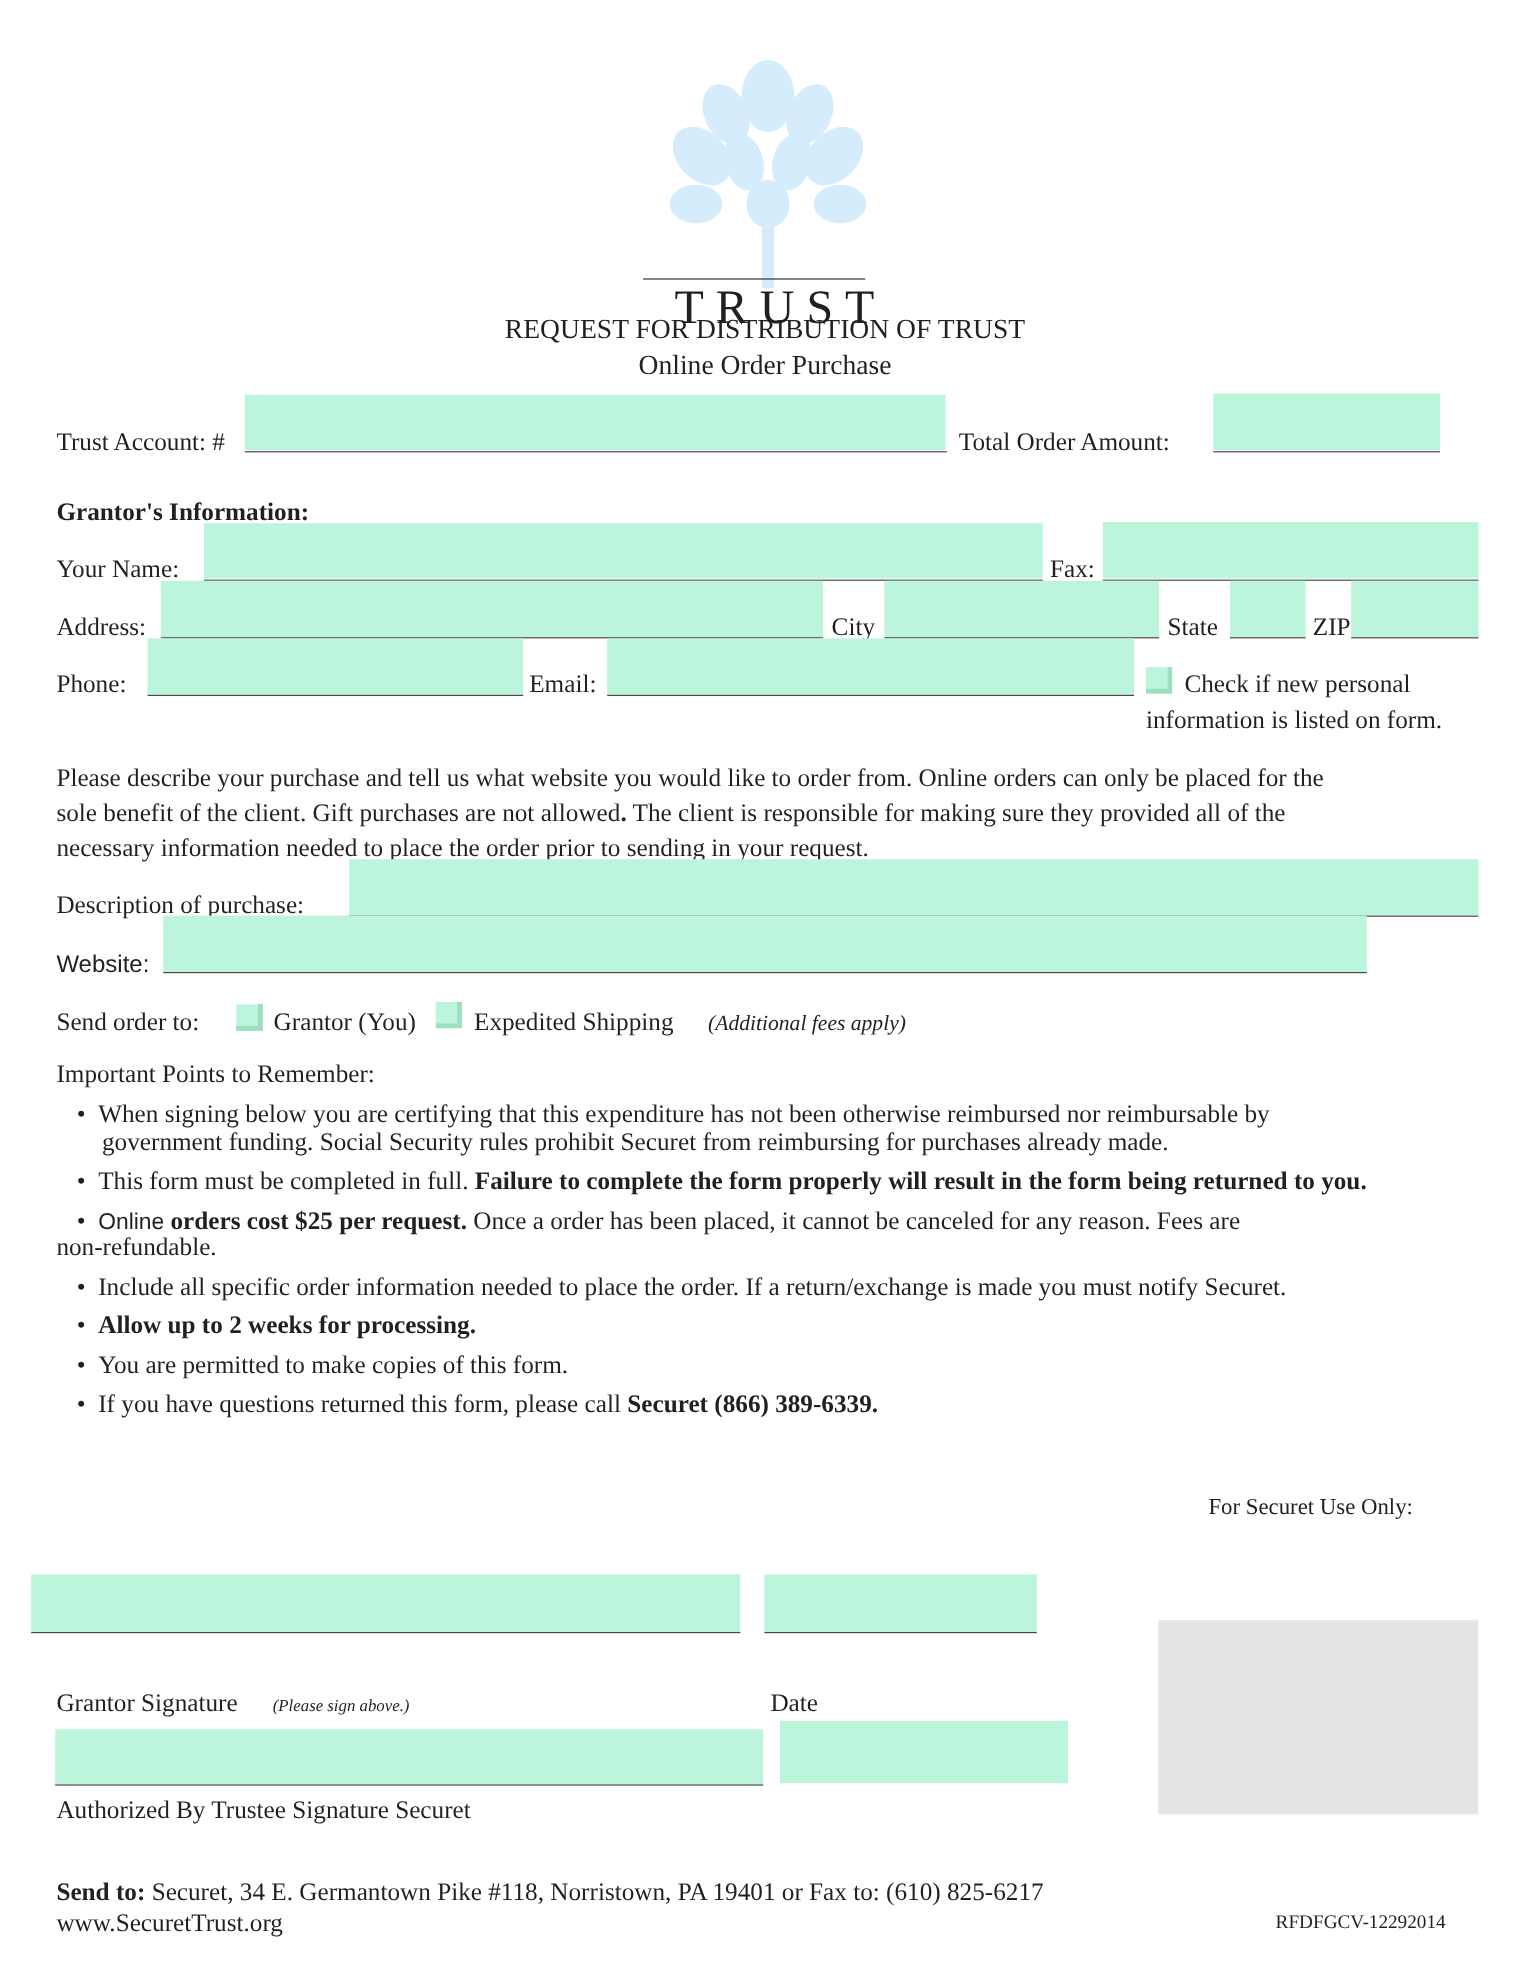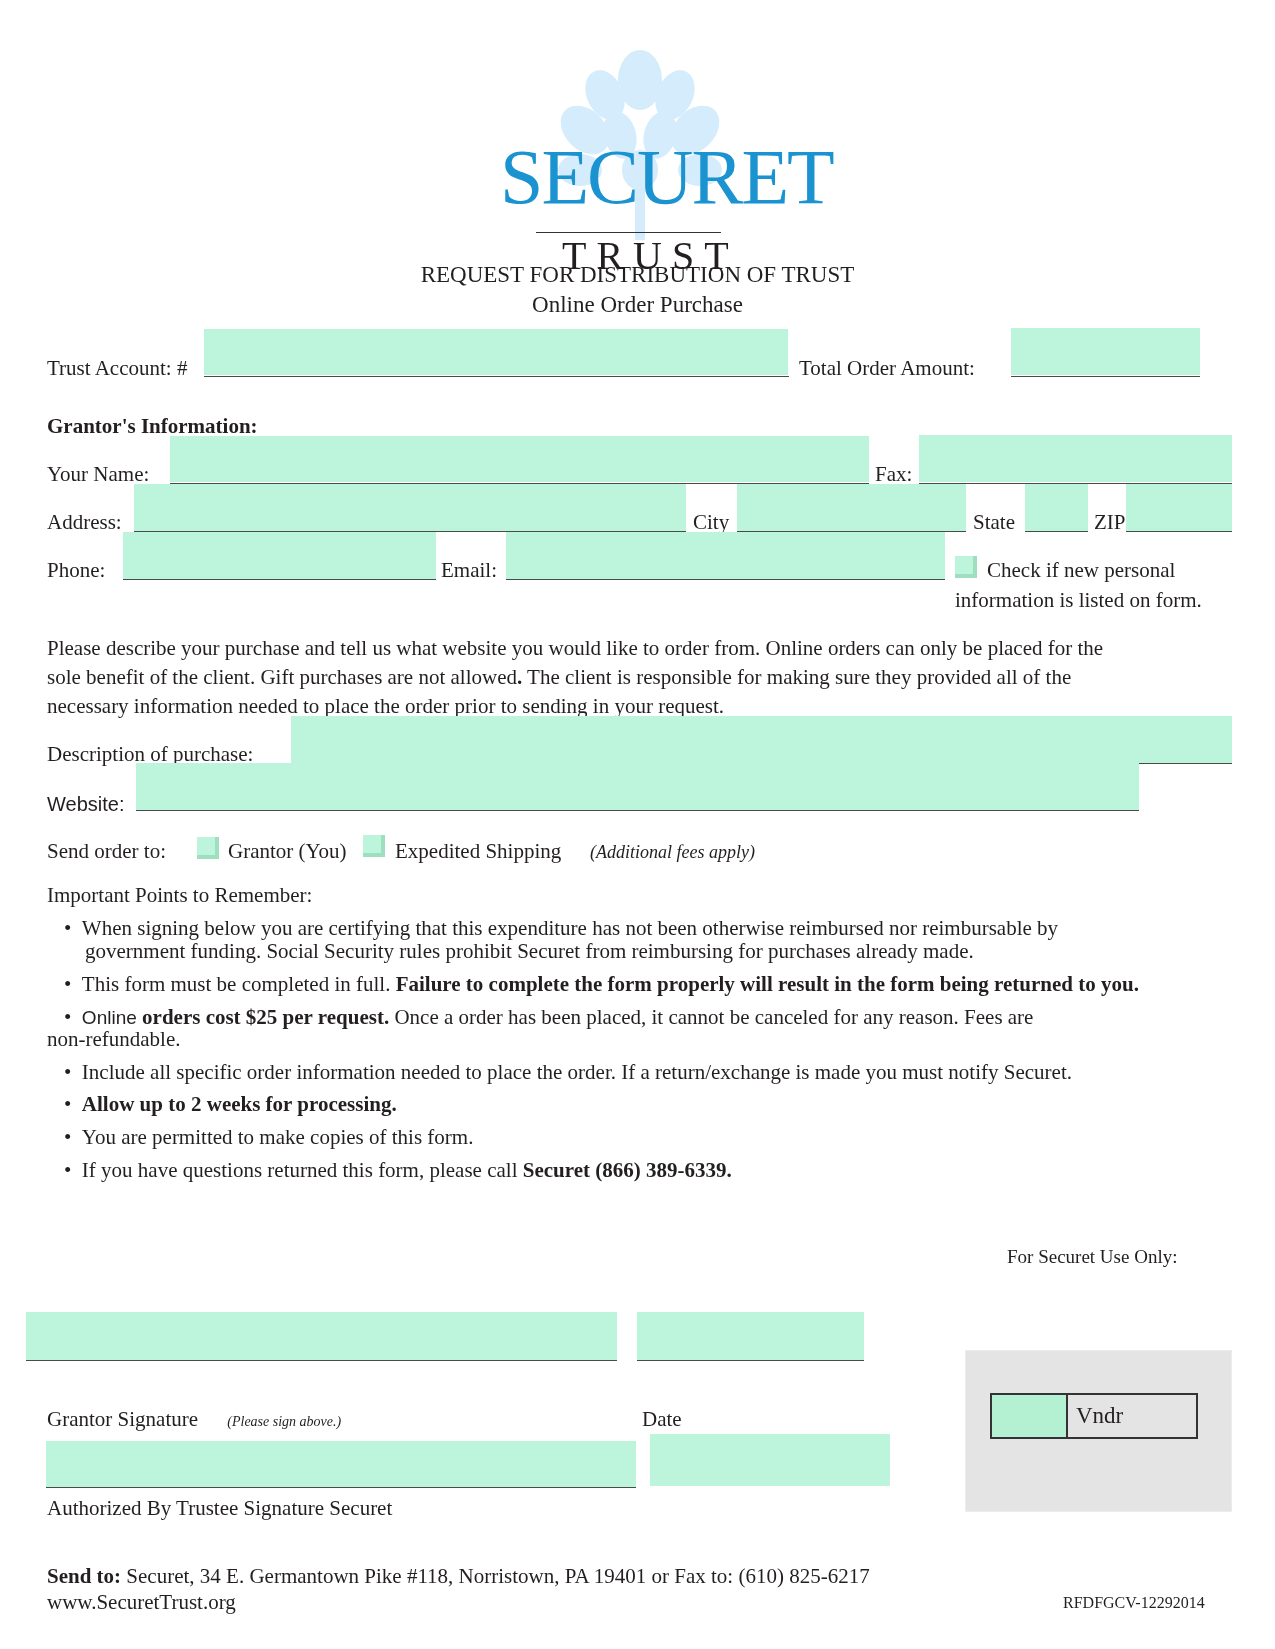--- a/index.html
+++ b/index.html
@@ -45,21 +45,20 @@
       <ellipse cx="45" cy="90" rx="20" ry="28" transform="rotate(-45 45 90)"></ellipse>
       <ellipse cx="155" cy="90" rx="20" ry="28" transform="rotate(45 155 90)"></ellipse>
       <ellipse cx="80" cy="95" rx="16" ry="24" transform="rotate(-15 80 95)"></ellipse>
       <ellipse cx="120" cy="95" rx="16" ry="24" transform="rotate(15 120 95)"></ellipse>
       <ellipse cx="40" cy="130" rx="22" ry="16"></ellipse>
       <ellipse cx="160" cy="130" rx="22" ry="16"></ellipse>
       <ellipse cx="100" cy="130" rx="18" ry="20"></ellipse>
       <rect x="95" y="140" width="10" height="60"></rect>
     </g>
   </svg>
-  <div class="abs logo-word" style="left:0px; top:92px;">SECURET</div>
   <div class="abs" style="left:36px; top:192px; width:185px; border-top:1.5px solid #333;"></div>
   <div class="abs logo-trust" style="left:62px; top:192px;">TRUST</div>
 </div>
 
 <div class="abs txt" style="left:0; width:1275px; text-align:center; top:263px; font-size:23px;">REQUEST FOR DISTRIBUTION OF TRUST</div>
 <div class="abs txt" style="left:0; width:1275px; text-align:center; top:293px; font-size:23px;">Online Order Purchase</div>
 
 <div class="abs txt" style="left:47px; top:358px;">Trust Account:  #</div>
 <input class="field" style="left: 204px; top: 329px; width: 584px; height: 46px;" value="">
 <div class="uline" style="left:204px; top:376px; width:585px;"></div>
@@ -147,23 +146,19 @@
 
 <input class="field" style="left: 46px; top: 1441px; width: 590px; height: 46px;" value="">
 <div class="uline" style="left:46px; top:1487px; width:590px;"></div>
 <input class="field" style="left: 650px; top: 1434px; width: 240px; height: 52px;" value="">
 
 <div class="abs txt" style="left:47px; top:1498px;">Authorized By Trustee Signature Securet</div>
 
 <div class="office-box">
   <table class="office-table">
     <tbody>
-        <tr>
-      <td class="cell-fill"></td>
-      <td class="cell-label">Vndr</td>
-    </tr>
   </tbody>
     </table>
 </div>
 
 <div class="abs txt" style="left:47px; top:1566px;"><span class="bold">Send to:</span><span> Securet, 34 E. Germantown Pike #118, Norristown, PA  19401  or Fax to:  (610) 825-6217</span></div>
 <div class="abs txt" style="left:47px; top:1592px;">www.SecuretTrust.org</div>
 <div class="abs txt" style="left:1063px; top:1595px; font-size:16px;">RFDFGCV-12292014</div>
 
 </body></html>

